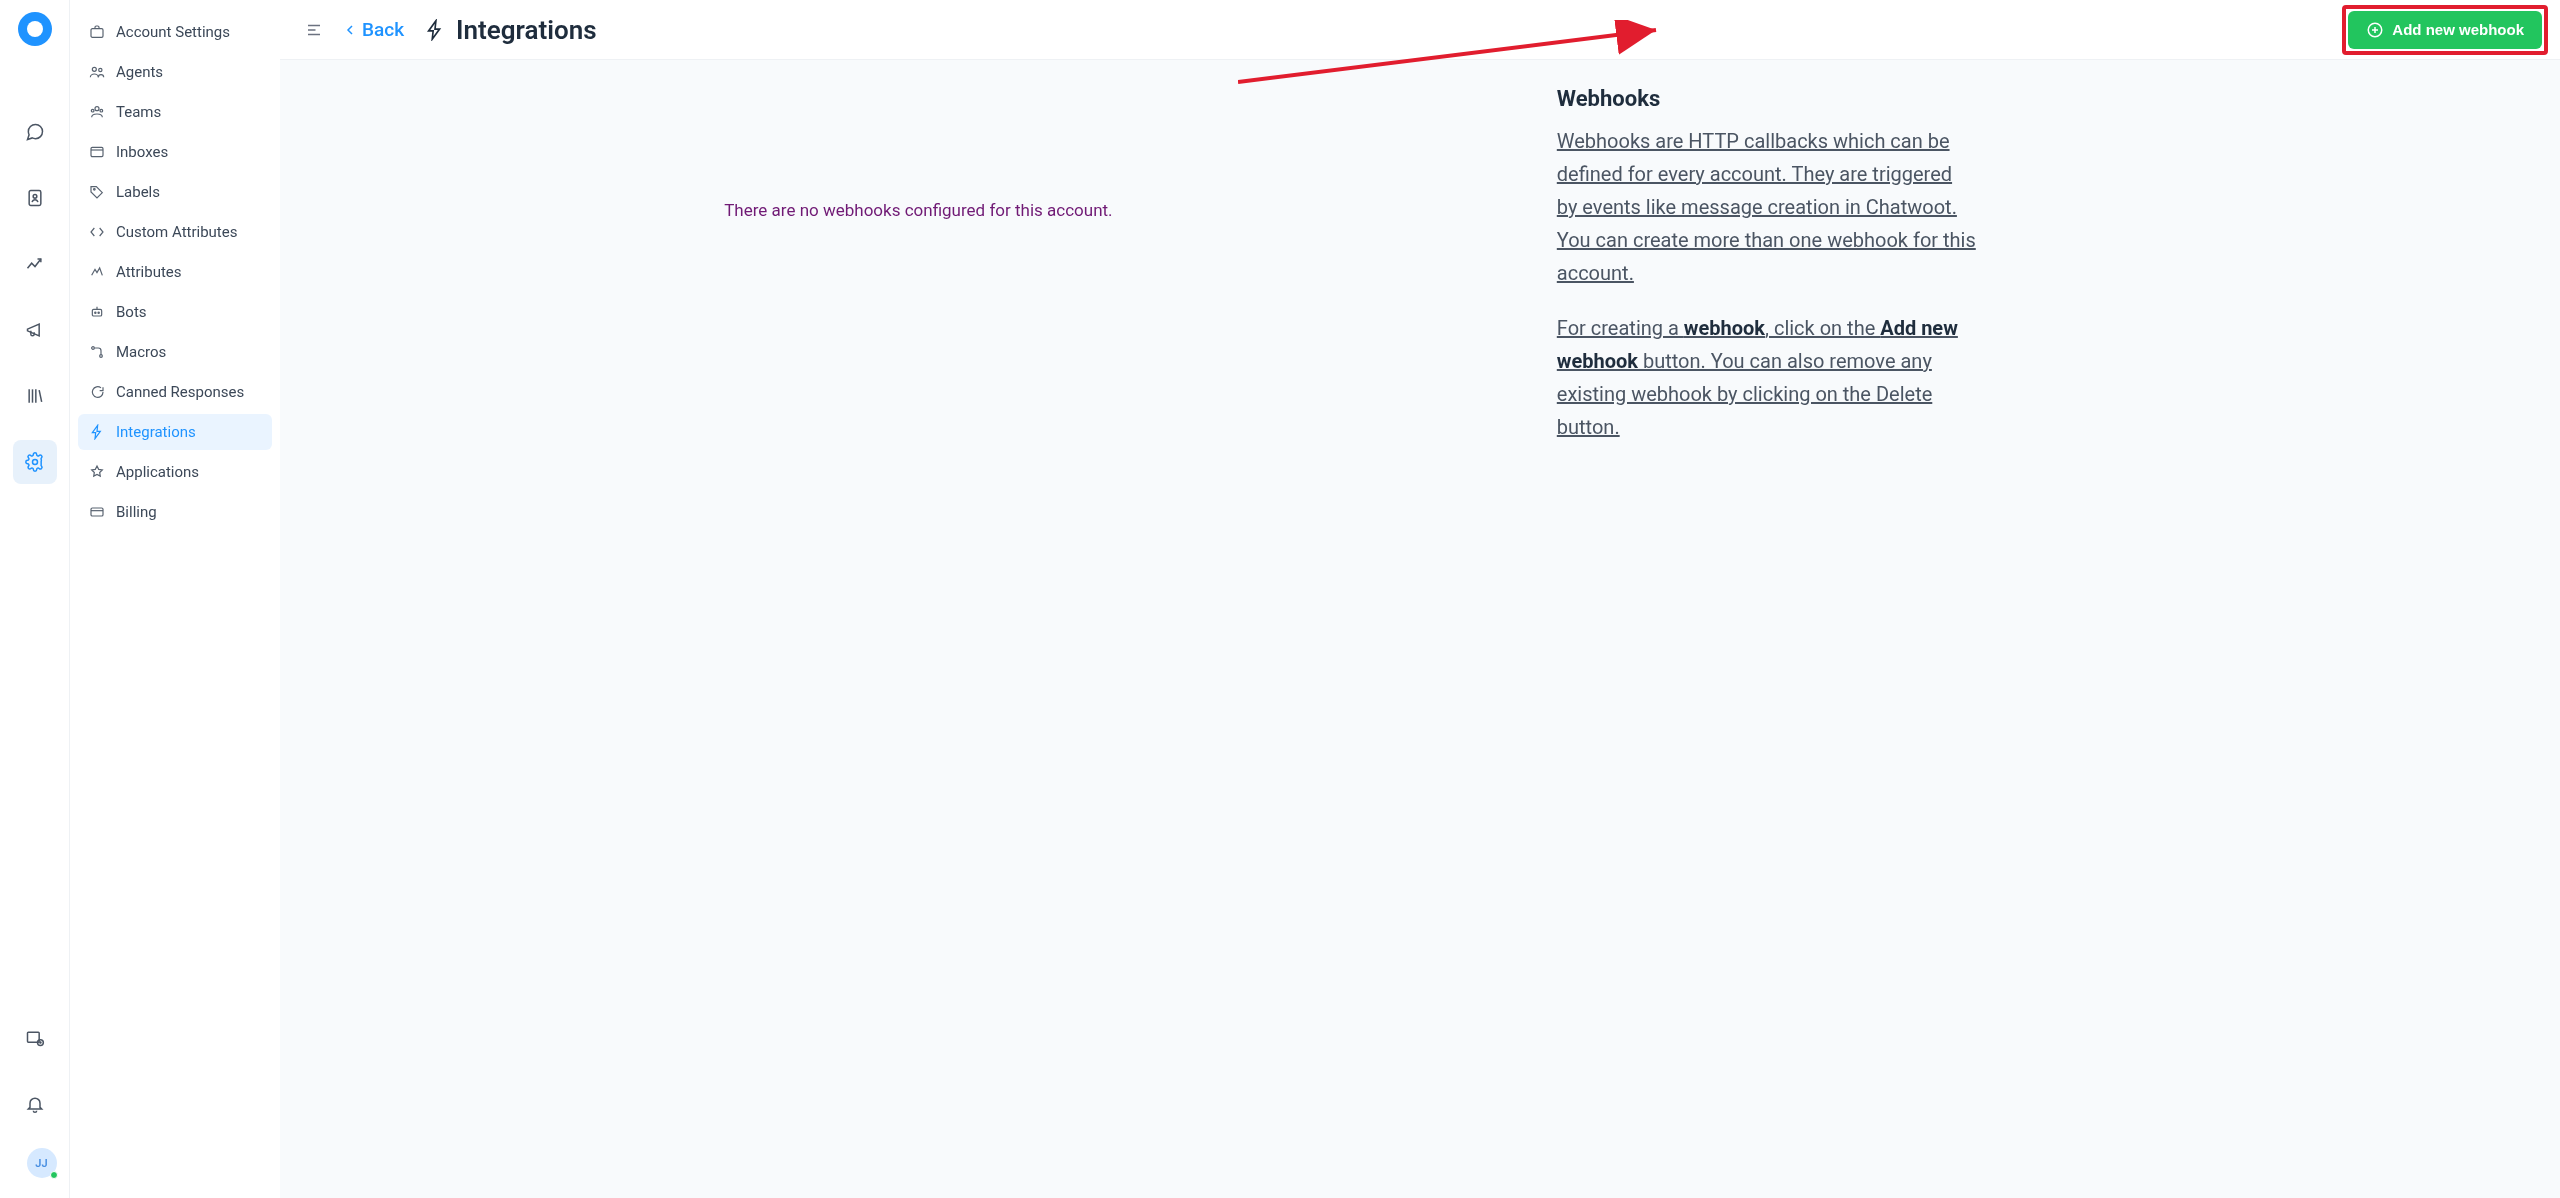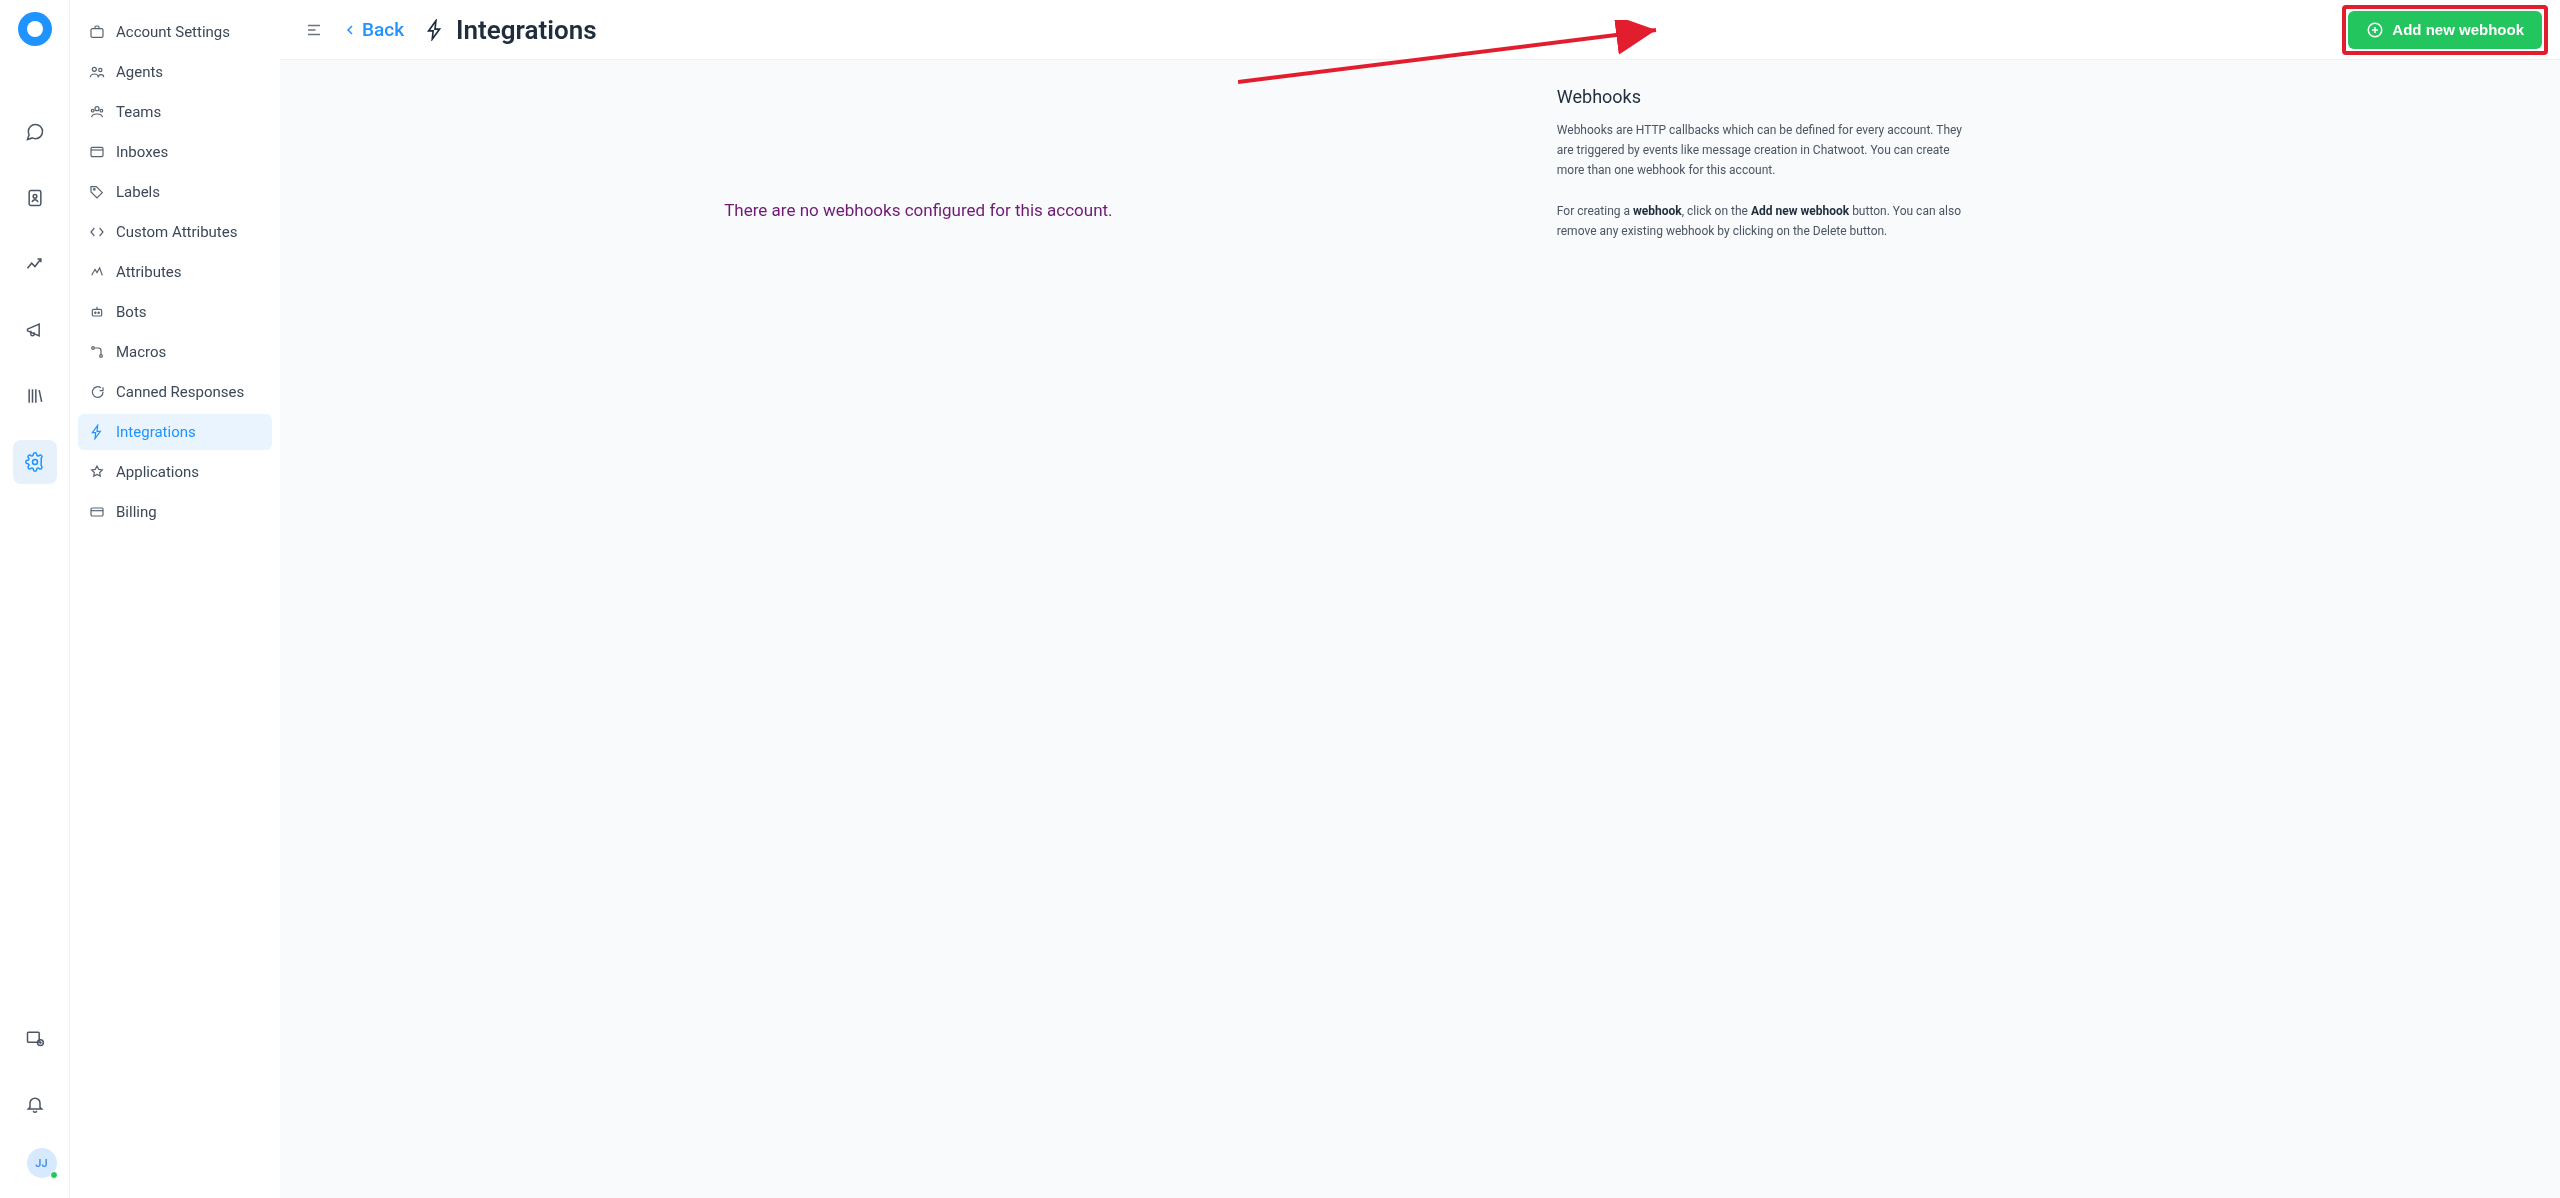--- a/index.html
+++ b/index.html
@@ -45,22 +45,22 @@
     background:#22c55e; color:#fff; border:none; padding:10px 18px; border-radius:6px;
     font-size:15px; font-weight:600; display:flex; align-items:center; gap:8px; cursor:pointer;
   }
   .add-btn-wrap{ position:relative; }
   .callout-box{ position:absolute; inset:-6px; border:4px solid #e11d2e; border-radius:4px; pointer-events:none;}
 
   .content { flex:1; display:flex; padding:0; overflow:auto;}
   .center-col { flex:0 0 56%; display:flex; align-items:flex-start; justify-content:center; padding-top:140px;}
   .empty-msg { color:#701a75; font-size:17px; }
   .info-col { flex:1; padding:26px 40px 26px 0; max-width:460px;}
-  .info-col h3 { font-size:18px; font-weight:400; margin-bottom:14px; color:#1f2d3d;}
-  .info-col p { font-size:12px; line-height:1.65; color:#4b5563; margin-bottom:22px; }
+  .info-col h3 { font-size:22px; font-weight:700; margin-bottom:14px; color:#1f2d3d;}
+  .info-col p { font-size:20px; line-height:1.65; color:#4b5563; margin-bottom:22px;text-decoration:underline; }
   .info-col p strong{ color:#1f2d3d; font-weight:700;}
 
   
   .arrow-annotation{
     position:absolute; top:20px; left:958px; width:430px; height:70px; pointer-events:none; z-index:5;
   }
 
   svg{display:block;}
 </style>
 </head>

